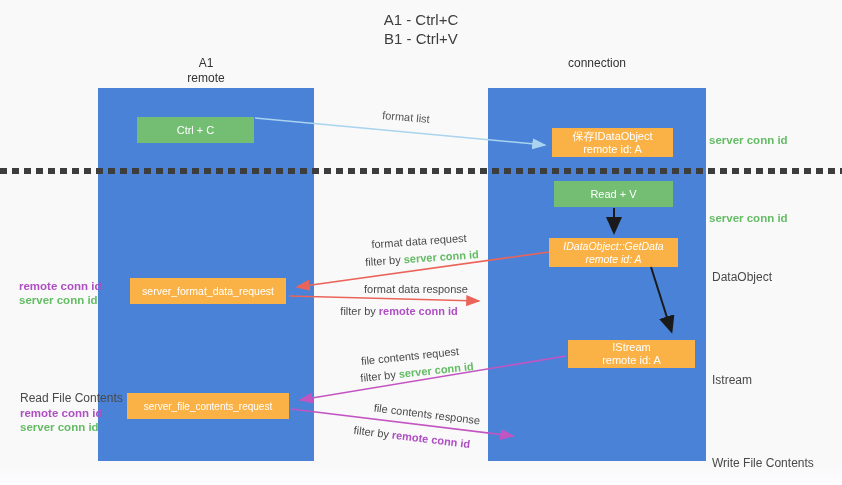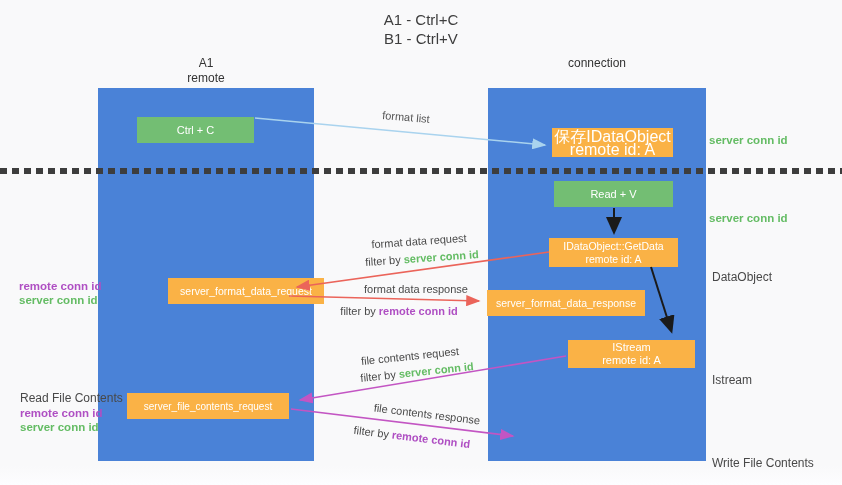--- a/index.html
+++ b/index.html
@@ -22,24 +22,24 @@
 
   .dotted{position:absolute;left:0;top:168px;width:842px;height:6px;z-index:5;
           background:repeating-linear-gradient(90deg,#3d3d3d 0 7px,transparent 7px 12px);}
 
   .box{position:absolute;display:flex;flex-direction:column;align-items:center;
        justify-content:center;color:#fff;font-size:11px;line-height:13px;
        text-align:center;white-space:nowrap;z-index:4;}
   .green{background:#73be73;}
   .orange{background:#fab246;}
   #b-ctrlc{left:137px;top:105px;width:117px;height:26px;margin-top:12px;}
-  #b-save{left:552px;top:128px;width:121px;height:29px;font-size:16px;}
+  #b-save{left:552px;top:128px;width:121px;height:29px;font-size:11px;}
   #b-ctrlv{left:554px;top:181px;width:119px;height:26px;}
-  #b-getdata{left:549px;top:238px;width:129px;height:29px;font-size:10.5px;}
-  #b-freq{left:130px;top:278px;width:156px;height:26px;font-size:10.5px;margin-left:38px;}
+  #b-getdata{left:549px;top:238px;width:129px;height:29px;font-size:10.5px;font-style:italic;}
+  #b-freq{left:130px;top:278px;width:156px;height:26px;font-size:10.5px;}
   #b-fresp{left:487px;top:290px;width:158px;height:26px;font-size:10.5px;}
   #b-istream{left:568px;top:340px;width:127px;height:28px;}
   #b-creq{left:127px;top:393px;width:162px;height:26px;font-size:10px;}
   #b-cresp{left:523px;top:426px;width:161px;height:26px;font-size:10.5px;}
 
   .arrows{position:absolute;left:0;top:0;z-index:7;pointer-events:none;}
 
   .flow{position:absolute;font-size:11px;color:#4a4a4a;white-space:nowrap;
         transform:translate(-50%,-50%) rotate(var(--r,0deg));z-index:8;}
   .g{color:#64bc64;font-weight:bold;}
@@ -99,23 +99,20 @@
   <div class="box green" id="b-ctrlv">
     <span>Read + V</span>
   </div>
   <div class="box orange" id="b-getdata">
     <span>IDataObject::GetData</span>
     <span>remote id: A</span>
   </div>
   <div class="box orange" id="b-freq">
     <span>server_format_data_request</span>
   </div>
-  <div class="box orange" id="b-fresp">
-    <span>server_format_data_response</span>
-  </div>
   <div class="box orange" id="b-istream">
     <span>IStream</span>
     <span>remote id: A</span>
   </div>
   <div class="box orange" id="b-creq">
     <span>server_file_contents_request</span>
   </div>
 
   <svg class="arrows" width="842" height="485" viewBox="0 0 842 485">
     <defs>

